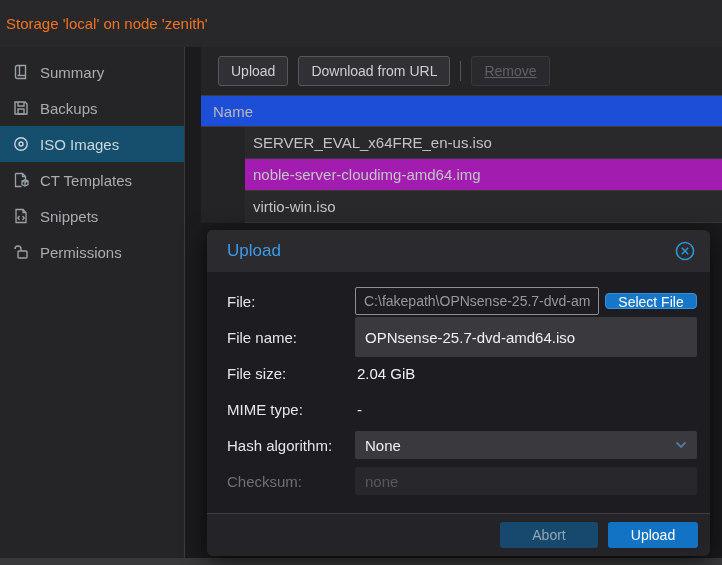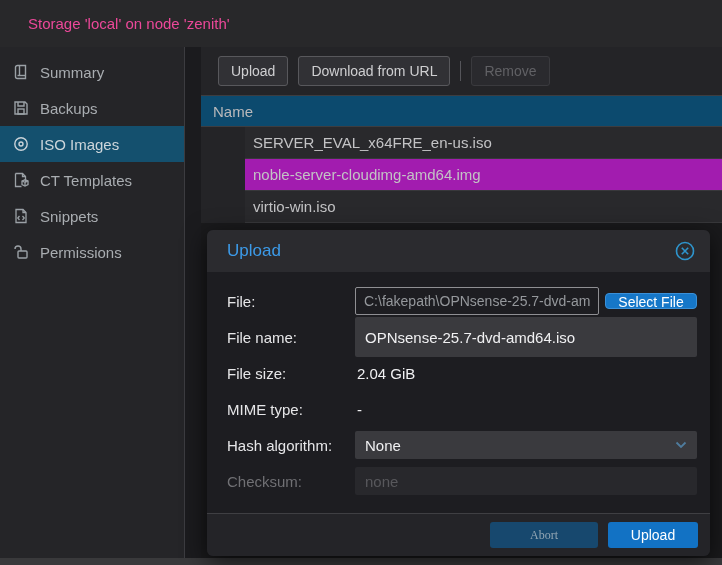--- a/index.html
+++ b/index.html
@@ -1,40 +1,40 @@
 <!DOCTYPE html>
 <html><head>
 <meta charset="utf-8">
 <style>
   * { margin:0; padding:0; box-sizing:border-box; }
   html,body { width:722px; height:565px; overflow:hidden; background:#1b1b1e;
               font-family:"Liberation Sans", sans-serif; }
   .app { position:relative; width:722px; height:565px; background:#1b1b1e; }
 
   
-  .titlebar { height:47px; background:#28282a; color:#ec4899; font-size:15px;
-              display:flex; align-items:center; padding:0 28px; }
+  .titlebar { height:47px; background:#28282a; color:#f97316; font-size:15px;
+              display:flex; align-items:center; padding:0 6px; }
 
   
   .main { display:flex; height:518px;gap:16px; }
   .sidebar { width:185px; background:#252528; border-right:1px solid #3c3c40; padding-top:7px; }
   .side-item { height:36px; display:flex; align-items:center; gap:11px; padding:0 0 0 13px;
                color:#a9adb1; font-size:15px; cursor:pointer; }
   .side-item.selected { background:#14506e; color:#cdd6db; }
   .side-item svg { flex:0 0 16px; }
 
   .content { flex:1; background:#242427; display:flex; flex-direction:column; }
   .toolbar { height:48px; display:flex; align-items:center; gap:10px; padding:0 0 0 17px; }
   .tb-btn { background:#313135; border:1px solid #58585c; color:#cfcfd1; font-size:14px;
             border-radius:3px; padding:6px 12px; cursor:pointer; }
-  .tb-btn.disabled { background:#2a2a2e; border-color:#3a3a3e; color:#616165; cursor:default; }
+  .tb-btn.disabled { background:#2a2a2e; border-color:#3a3a3e; color:#616165; cursor:default;text-decoration:underline; }
   .tb-sep { width:1px; height:20px; background:#55555a; }
 
   .grid-head { height:32px; display:flex; align-items:center; padding:0 12px;
-               color:#b9b9bb; font-size:15px; background:#0c4a6e;
+               color:#b9b9bb; font-size:15px; background:#1d4ed8;
                border-top:1px solid #3d3d40; border-bottom:1px solid #3d3d40; }
   .grid-row { height:32px; display:flex; align-items:center; padding:0 8px;
               color:#c3c3c5; font-size:15px; background:#29292c;
               border-bottom:1px solid #38383b; cursor:pointer;margin-left:44px; }
   .grid-row.alt { background:#a21caf; }
   .grid-rest { flex:1; background:#1a1a1c; }
 
   .bottom-strip { position:absolute; left:0; bottom:0; width:722px; height:7px;
                   background:#39393b; z-index:1; }
 
@@ -65,23 +65,23 @@
   .dropdown { flex:1; height:28px; background:#3a3a3e; border-radius:2px; display:flex;
               align-items:center; justify-content:space-between; padding:0 10px;
               color:#f0f0f2; font-size:15px; cursor:pointer; }
   .checksum-input { flex:1; height:28px; background:#28282c; border:none; color:#58585c;
                     font-size:15px; padding:0 10px; border-radius:2px;
                     font-family:"Liberation Sans", sans-serif; }
   .checksum-input::placeholder { color:#58585c; }
   .dlg-footer { height:43px; border-top:1px solid #3f3f43; background:#242428;
                 display:flex; align-items:center; justify-content:flex-end;
                 gap:10px; padding:0 12px; }
-  .btn-abort { width:108px; height:26px; background:#17486e; border:none; color:#93a6b4;
-               border-radius:3px; font-size:12px; cursor:default;
-               font-family:Liberation Serif, serif; }
+  .btn-abort { width:98px; height:26px; background:#17486e; border:none; color:#93a6b4;
+               border-radius:3px; font-size:14px; cursor:default;
+               font-family:Liberation Sans, sans-serif; }
   .btn-upload { width:90px; height:26px; background:#1272c4; border:none; color:#ffffff;
                 border-radius:3px; font-size:14px; cursor:pointer;
                 font-family:"Liberation Sans", sans-serif; }
 </style>
 </head>
 <body>
 
 <div class="app">
 
   <div class="titlebar">

